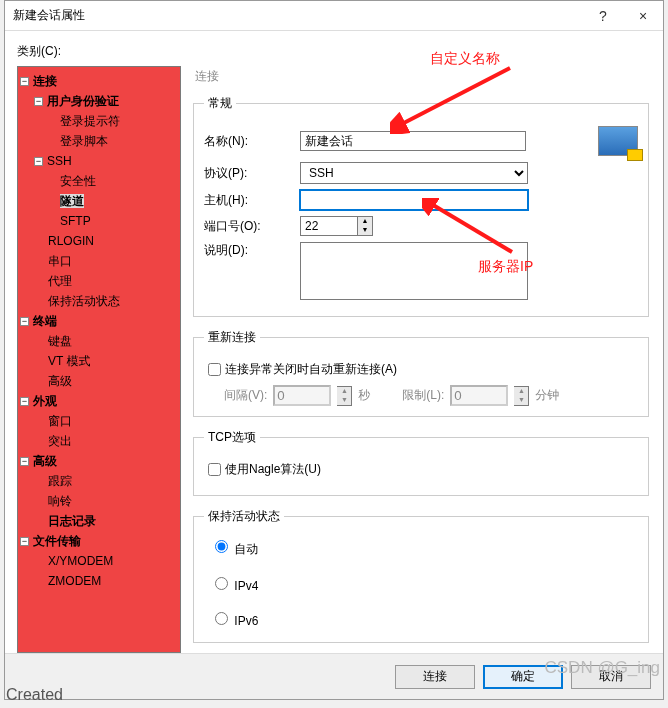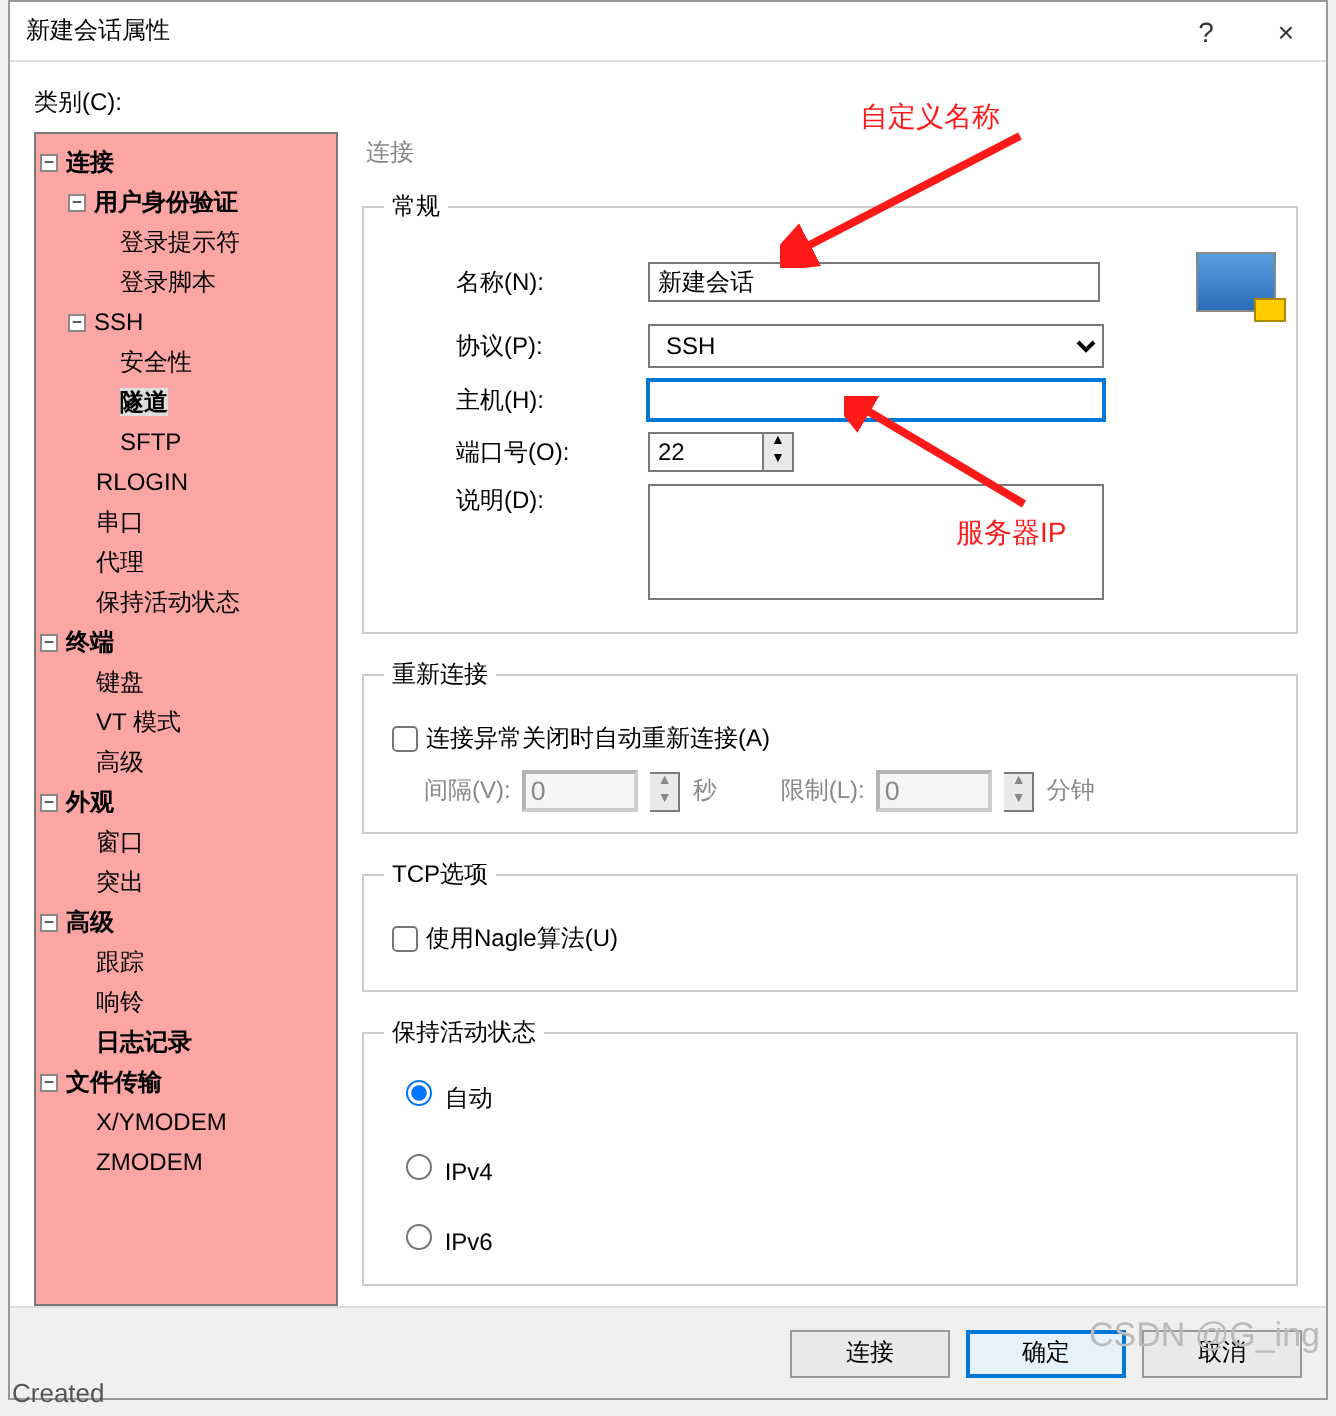--- a/index.html
+++ b/index.html
@@ -4,32 +4,32 @@
 <style>
 * { box-sizing: border-box; font-family: "Microsoft YaHei", "SimSun", sans-serif; }
 body { margin: 0; background: #f0f0f0; width: 668px; height: 708px; overflow: hidden; position: relative; }
 .dialog { position: absolute; left: 4px; top: 0; width: 660px; height: 700px; background: #fff; border: 1px solid #999; display: flex; flex-direction: column; }
 .titlebar { height: 30px; background: #fff; display: flex; align-items: center; padding: 0 0 0 8px; border-bottom: 1px solid #ddd; font-size: 12px; }
 .titlebar .title { flex: 1; }
 .titlebar .btn { width: 40px; height: 30px; display: flex; align-items: center; justify-content: center; font-size: 14px; color: #333; }
 .body { flex: 1; padding: 8px 12px 0 12px; display: flex; flex-direction: column; }
 .cat-label { font-size: 12px; margin: 4px 0 6px 0; }
 .split { flex: 1; display: flex; gap: 10px; min-height: 0; }
-.tree-pane { width: 152px; border: 1px solid #7a7a7a; background: #fca5a5; overflow: auto; font-size: 12px; padding: 4px 2px; }
+.tree-pane { width: 164px; border: 1px solid #7a7a7a; background: #ef4444; overflow: auto; font-size: 12px; padding: 4px 2px; }
 .tree-pane .node { white-space: nowrap; line-height: 20px; cursor: default; }
 .tree-pane .toggle { display: inline-block; width: 9px; height: 9px; border: 1px solid #888; text-align: center; line-height: 7px; font-size: 9px; margin-right: 4px; vertical-align: middle; background: #fff; }
 .tree-pane .sp { display: inline-block; }
 .tree-pane .bold { font-weight: bold; }
 .tree-pane .sel { background: #ddd; }
 .right-pane { flex: 1; display: flex; flex-direction: column; font-size: 12px; }
 .crumb { color: #888; padding: 2px 0 6px 4px; }
 fieldset { border: 1px solid #ccc; margin: 4px 2px 8px 2px; padding: 8px 10px 10px 10px; }
 legend { font-size: 12px; padding: 0 4px; }
 .row { display: flex; align-items: center; margin: 6px 0; }
-.row .lbl { width: 96px; margin-left: 36px; }
+.row .lbl { width: 96px; }
 .row input[type=text], .row select, .row textarea, .row input[type=number] {
   font-size: 12px; border: 1px solid #7a7a7a; padding: 2px 4px; background: #fff;
 }
 .name-input { width: 226px; }
 .proto-select { width: 228px; background: #e9e9e9; }
 .host-input { width: 228px; border: 1px solid #0078d7 !important; outline: 1px solid #0078d7; }
 .port-input { width: 58px; }
 .spin { display: inline-flex; flex-direction: column; border: 1px solid #7a7a7a; border-left: none; height: 20px; }
 .spin div { width: 14px; height: 9px; font-size: 7px; text-align: center; line-height: 8px; background: #e9e9e9; }
 .desc { width: 228px; height: 58px; resize: none; }
@@ -37,21 +37,21 @@
 .reconnect-row { display: flex; align-items: center; gap: 6px; padding-left: 20px; color: #888; }
 .reconnect-row input, .reconnect-row select { color: #888; background: #f5f5f5; }
 .small-num { width: 58px; }
 .radio-row { display: flex; gap: 16px; padding: 4px 6px; flex-direction: column; }
 .btnbar { height: 46px; display: flex; align-items: center; justify-content: flex-end; gap: 8px; padding: 0 12px; border-top: 1px solid #ddd; background: #f0f0f0; }
 .btnbar button { width: 80px; height: 24px; font-size: 12px; border: 1px solid #999; background: #e9e9e9; }
 .btnbar button.primary { border: 2px solid #0078d7; background: #e5f1fb; }
 .overlay { position: absolute; pointer-events: none; font-size: 14px; color: #ff1a1a; font-weight: 500; }
 .arrow { position: absolute; pointer-events: none; }
 .watermark { position: absolute; right: 8px; bottom: 30px; font-size: 17px; color: #bbb; }
-.created { position: absolute; left: 6px; bottom: 4px; font-size: 13px; color: #555; }
+.created { position: absolute; left: 6px; bottom: 4px; font-size: 16px; color: #555; }
 .icon-sess { width: 40px; height: 30px; background: linear-gradient(#5aa0e0,#2a6db8); border: 1px solid #888; position: relative; display: inline-block; }
 .icon-sess::after { content: ""; position: absolute; right: -6px; bottom: -6px; width: 14px; height: 10px; background: #fc0; border: 1px solid #aa8800; }
 </style>
 </head>
 <body>
 
 <div class="dialog">
   <div class="titlebar">
     <span class="title">新建会话属性</span>
     <div class="btn">?</div>

